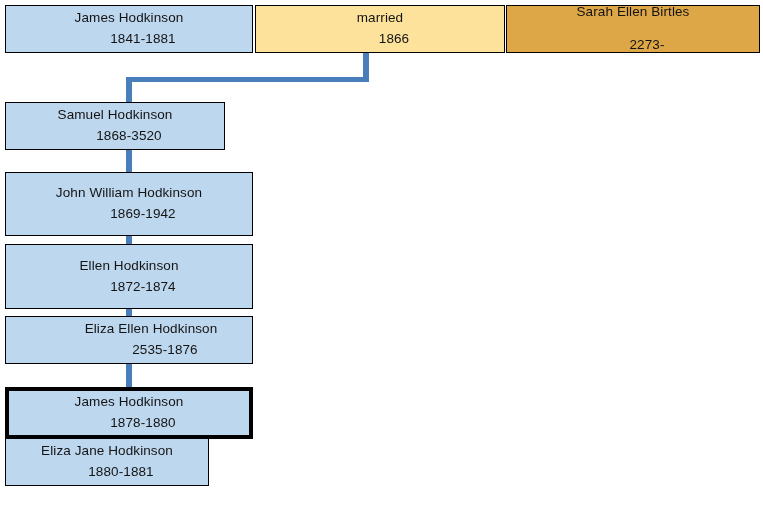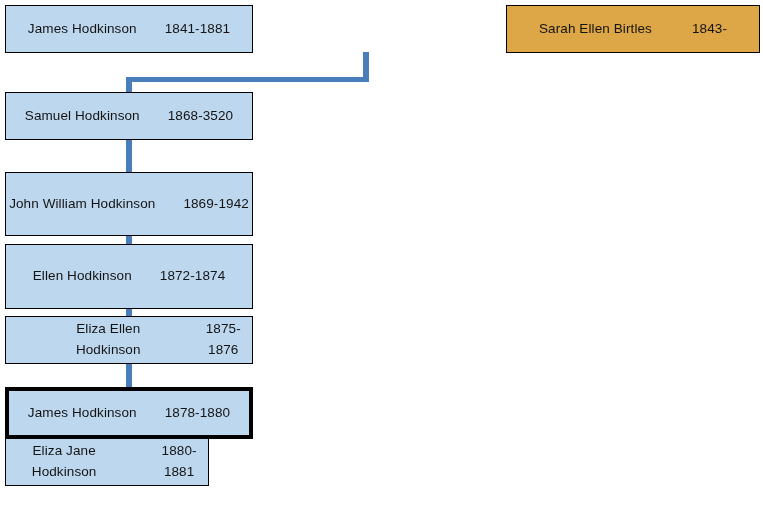--- a/index.html
+++ b/index.html
@@ -30,21 +30,21 @@
     position: absolute;
     background: #4A7EBB;
   }
 
   
   .node {
     position: absolute;
     box-sizing: border-box;
     border: 1px solid #000000;
     display: flex;
-    flex-direction: row;
+    flex-direction: column;
     align-items: center;
     justify-content: center;
     text-align: center;
     color: #141414;
     font-size: 13.5px;
     line-height: 1.55;
     letter-spacing: 0.1px;
   }
   .node .line1 { display: block; }
   .node .line2 { display: block; margin-left: 28px; }
@@ -65,44 +65,48 @@
 
   <div class="connector" style="left:363px; top:52px; width:6px; height:30px;"></div>
   <div class="connector" style="left:126px; top:77px; width:243px; height:5px;"></div>
   <div class="connector" style="left:126px; top:77px; width:6px; height:400px;"></div>
 
   <div class="node fill-blue" style="left:5px; top:5px; width:248px; height:48px;">
     <span class="line1">James Hodkinson</span>
     <span class="line2">1841-1881</span>
   </div>
 
+  <div class="node fill-yellow" style="left:255px; top:5px; width:250px; height:48px;">
+    <span class="line1">married</span>
+    <span class="line2">1866</span>
+  </div>
 
   <div class="node fill-gold" style="left:506px; top:5px; width:254px; height:48px;">
     <span class="line1">Sarah Ellen Birtles</span>
-    <span class="line2">1843-</span>
+    <span class="line2">2273-</span>
   </div>
 
-  <div class="node fill-blue" style="left:5px; top:92px; width:248px; height:48px;">
+  <div class="node fill-blue" style="left:5px; top:102px; width:220px; height:48px;">
     <span class="line1">Samuel Hodkinson</span>
     <span class="line2">1868-3520</span>
   </div>
 
   <div class="node fill-blue" style="left:5px; top:172px; width:248px; height:64px;">
     <span class="line1">John William Hodkinson</span>
     <span class="line2">1869-1942</span>
   </div>
 
   <div class="node fill-blue" style="left:5px; top:244px; width:248px; height:65px;">
     <span class="line1">Ellen Hodkinson</span>
     <span class="line2">1872-1874</span>
   </div>
 
   <div class="node fill-blue" style="left:5px; top:316px; width:248px; height:48px;padding-left:44px;">
     <span class="line1">Eliza Ellen Hodkinson</span>
-    <span class="line2">1875-1876</span>
+    <span class="line2">2535-1876</span>
   </div>
 
   <div class="node fill-blue highlight" style="left:5px; top:387px; width:248px; height:52px;">
     <span class="line1">James Hodkinson</span>
     <span class="line2">1878-1880</span>
   </div>
 
   <div class="node fill-blue" style="left:5px; top:438px; width:204px; height:48px;">
     <span class="line1">Eliza Jane Hodkinson</span>
     <span class="line2">1880-1881</span>

